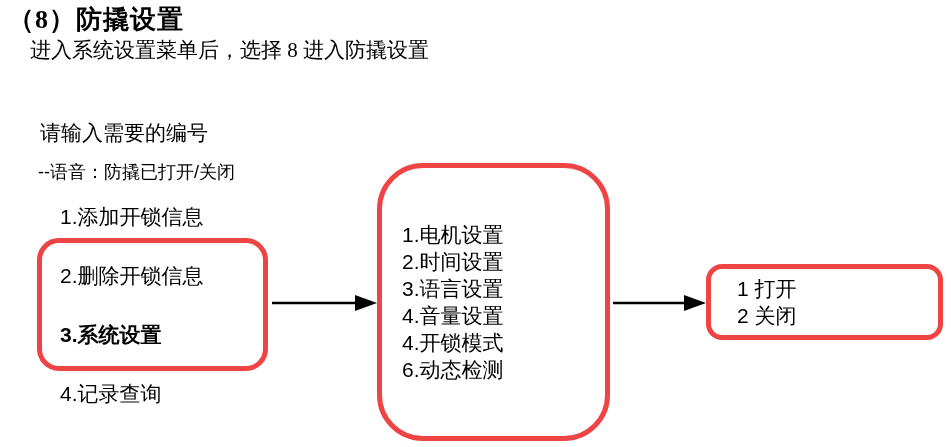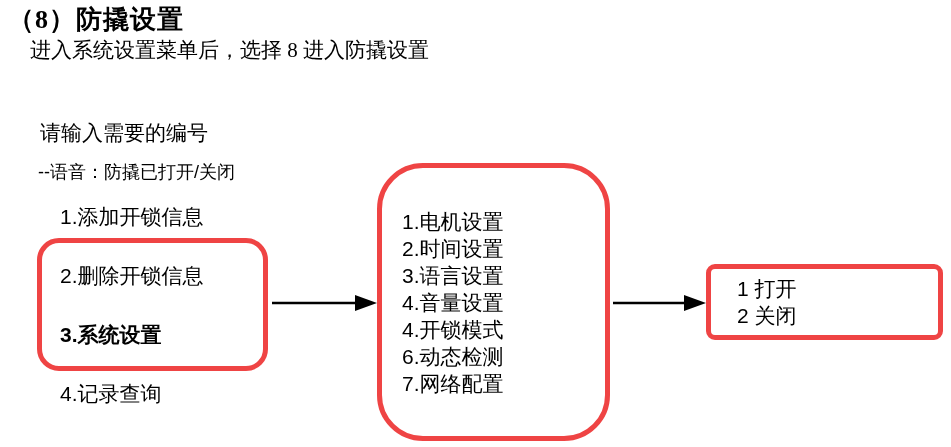--- a/index.html
+++ b/index.html
@@ -35,21 +35,21 @@
     font-family: "Liberation Sans", sans-serif;
   }
   .box .mi {
     font-size: 21px;
     line-height: 27px;
     white-space: nowrap;
   }
   .box .bold { font-weight: bold; }
   .box-main   { left: 37px;  top: 238px; width: 231px; height: 133px; border-radius: 22px; padding-left: 18px; gap: 32px; }
   .box-system { left: 377px; top: 163px; width: 233px; height: 278px; border-radius: 46px; padding-left: 20px; }
-  .box-tamper { left: 706px; top: 264px; width: 237px; height: 76px;  border-radius: 9px; padding-left: 26px; }
+  .box-tamper { left: 706px; top: 264px; width: 237px; height: 76px;  border-radius: 16px; padding-left: 26px; }
 
   .arrow { position: absolute; }
 </style>
 </head>
 <body>
 
 <div class="page">
 
   <div class="abs title">（8）防撬设置</div>
 
@@ -69,21 +69,20 @@
     <polygon points="86,4 108,12 86,20" fill="#000000"></polygon>
   </svg>
 
   <div class="box box-system">
     <div class="mi">1.电机设置</div>
     <div class="mi">2.时间设置</div>
     <div class="mi">3.语言设置</div>
     <div class="mi">4.音量设置</div>
     <div class="mi">4.开锁模式</div>
     <div class="mi">6.动态检测</div>
-    <div class="mi">7.网络配置</div>
   </div>
 
   <svg class="arrow" style="left:610px; top:291px;" width="100" height="24">
     <line x1="3" y1="12" x2="76" y2="12" stroke="#000000" stroke-width="2.5"></line>
     <polygon points="74,4 96,12 74,20" fill="#000000"></polygon>
   </svg>
 
   <div class="box box-tamper">
     <div class="mi">1 打开</div>
     <div class="mi">2 关闭</div>

